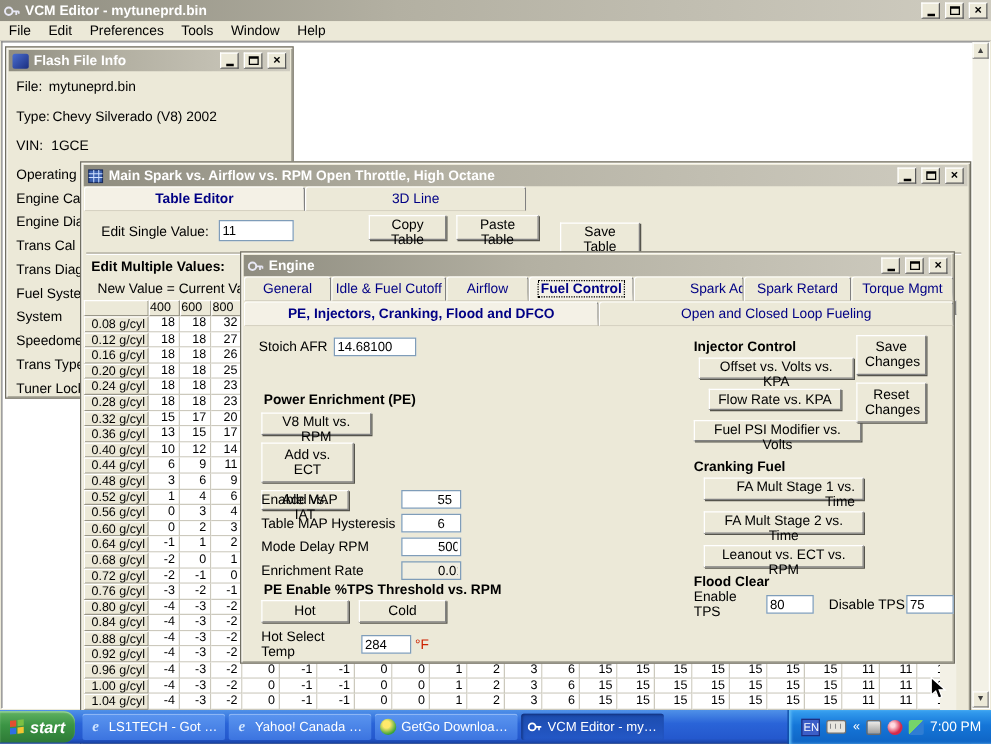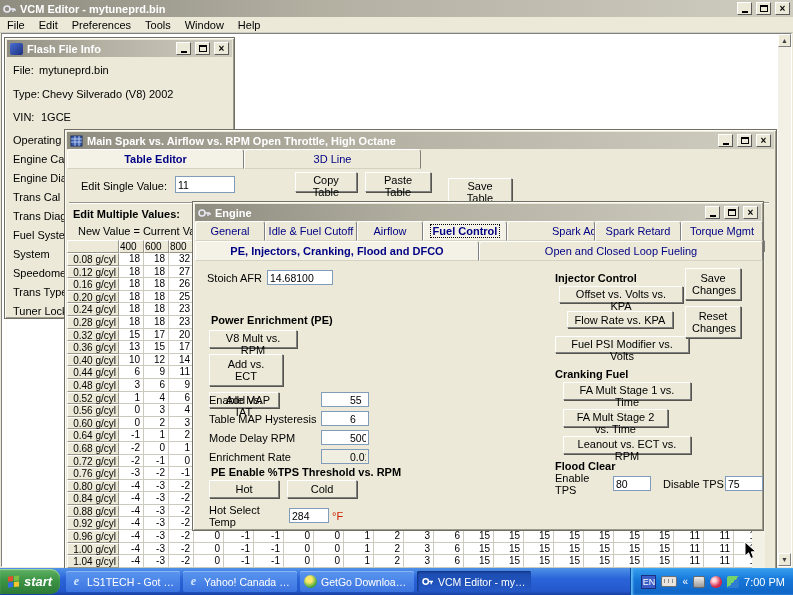--- a/index.html
+++ b/index.html
@@ -966,22 +966,22 @@
       </div>
 
       <div class="heading" style="position:absolute;left:362px;top:70px;">Injector Control</div>
       <div id="inj-buttons" style="position:absolute;left:362px;top:84px;">
           <button class="btn" style="display: block; width: 124px; height: 17px; margin: 0px 0px 8px 4px;">Offset vs. Volts vs. KPA</button>
           <button class="btn" style="display: block; width: 106px; height: 17px; margin: 0px 0px 8px 12px;">Flow Rate vs. KPA</button>
           <button class="btn" style="display: block; width: 134px; height: 17px; margin: 0px 0px 8px;">Fuel PSI Modifier vs. Volts</button>
         </div>
       <div class="heading" style="position:absolute;left:362px;top:166px;">Cranking Fuel</div>
       <div id="crank-buttons" style="position:absolute;left:366px;top:180px;">
-          <button class="btn" style="display: block; width: 128px; height: 18px; margin: 0px 0px 9px 4px;">FA Mult Stage 1 vs. Time</button>
-          <button class="btn" style="display: block; width: 105px; height: 18px; margin: 0px 0px 9px 4px;">FA Mult Stage 2 vs. Time</button>
+          <button class="btn" style="display: block; width: 128px; height: 18px; margin: 0px 0px 9px 4px; text-align: right;">FA Mult Stage 1 vs. Time</button>
+          <button class="btn" style="display: block; width: 128px; height: 18px; margin: 0px 0px 9px 4px;">FA Mult Stage 2 vs. Time</button>
           <button class="btn" style="display: block; width: 128px; height: 18px; margin: 0px 0px 9px 4px;">Leanout vs. ECT vs. RPM</button>
         </div>
       <div class="heading" style="position:absolute;left:362px;top:258px;">Flood Clear</div>
       <div class="frow" style="position:absolute;left:362px;top:272px;">
         <span style="width:58px;">Enable TPS</span>
         <input class="tbx" style="width: 38px;" value="80">
         <span style="width:62px;margin-left:12px;">Disable TPS</span>
         <input class="tbx" style="width: 38px;" value="75">
       </div>
 

